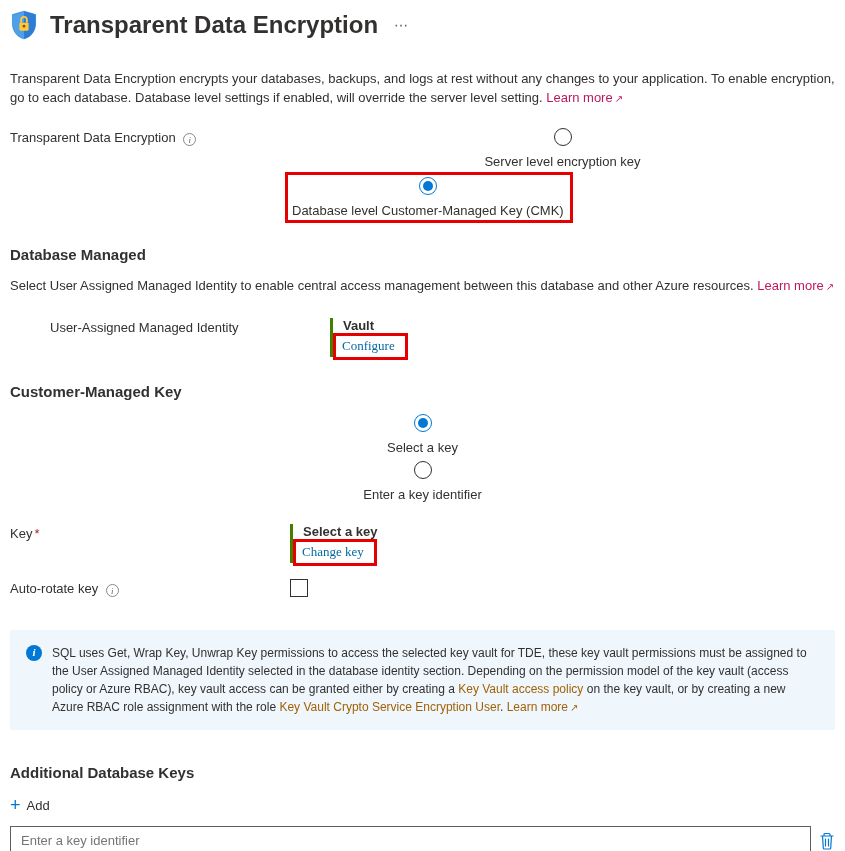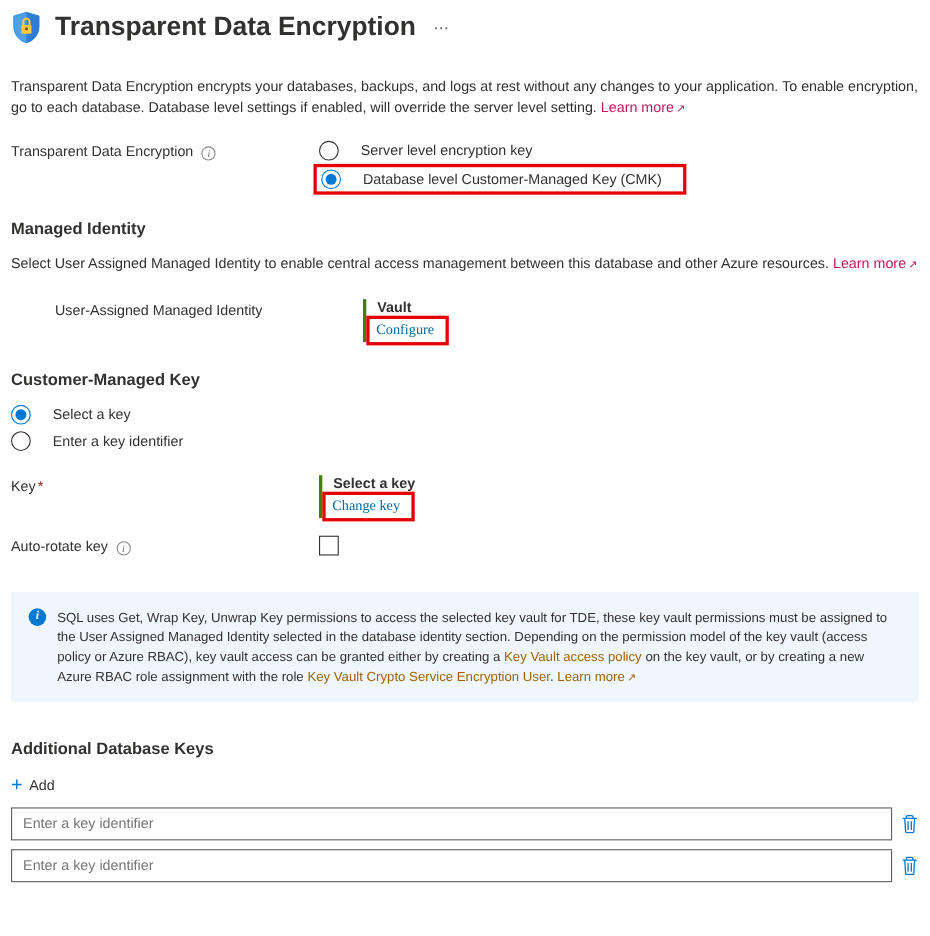--- a/index.html
+++ b/index.html
@@ -21,32 +21,32 @@
   .ext-icon { font-size: 10px; margin-left: 2px; vertical-align: 0; }
   .form-row { display: flex; align-items: flex-start; margin-bottom: 16px; }
   .form-label { width: 280px; flex-shrink: 0; font-size: 13px; padding-top: 2px; }
   .form-control { flex: 1; }
   .info-icon {
     display: inline-flex; align-items: center; justify-content: center;
     width: 13px; height: 13px; border: 1px solid #888; border-radius: 50%;
     font-size: 9px; font-style: italic; font-family: Georgia, serif;
     color: #666; margin-left: 4px; vertical-align: -1px;
   }
-  .radio-option { display: flex; align-items: center; gap: 20px; margin-bottom: 6px; cursor: pointer; }
+  .radio-option { display: flex; align-items: center; gap: 8px; margin-bottom: 6px; cursor: pointer; flex-direction: column; }
   .radio {
     width: 18px; height: 18px; border: 1px solid #323130; border-radius: 50%;
     display: inline-flex; align-items: center; justify-content: center; flex-shrink: 0;
   }
   .radio.selected { border-color: #0078d4; }
   .radio.selected::after {
     content: ""; width: 10px; height: 10px; background: #0078d4; border-radius: 50%;
   }
   .highlight-box {
     border: 3px solid #e60000; display: inline-flex; align-items: center;
-    padding: 2px 19px 2px 0; margin: -3px -6px -3px -5px;
+    padding: 2px 6px 2px 0; margin: -3px -6px -3px -5px;
   }
   h2.section { font-size: 15px; font-weight: 600; margin: 26px 0 14px 0; }
   .value-block { border-left: 3px solid #428000; padding-left: 10px; }
   .value-block .val-title { font-weight: 600; margin-bottom: 2px; }
   .link-highlight {
     border: 3px solid #e60000; display: inline-block;
     padding: 2px 10px 3px 6px; margin: -2px -10px -3px -10px;
   }
   .link-highlight a { color: #0369a1; text-decoration: none; font-size: 13px; font-family: Liberation Serif, serif; }
   .req { color: #a4262c; margin-left: 2px; }
@@ -110,21 +110,21 @@
     </div>
     <div class="highlight-box">
       <div class="radio-option" style="margin-bottom:0; padding-left:4px;">
         <span class="radio selected"></span>
         <span>Database level Customer-Managed Key (CMK)</span>
       </div>
     </div>
   </div>
 </div>
 
-<h2 class="section">Managed Identity</h2>
+<h2 class="section">Database Managed</h2>
 <p class="desc">
   <span>Select User Assigned Managed Identity to enable central access management between this database and other Azure resources. </span><a class="link"><span>Learn more</span><span class="ext-icon">↗</span></a>
 </p>
 
 <div class="form-row" style="margin-top:22px;margin-left:40px;">
   <div class="form-label">User-Assigned Managed Identity</div>
   <div class="form-control">
     <div class="value-block">
       <div class="val-title">Vault</div>
       <span class="link-highlight">

